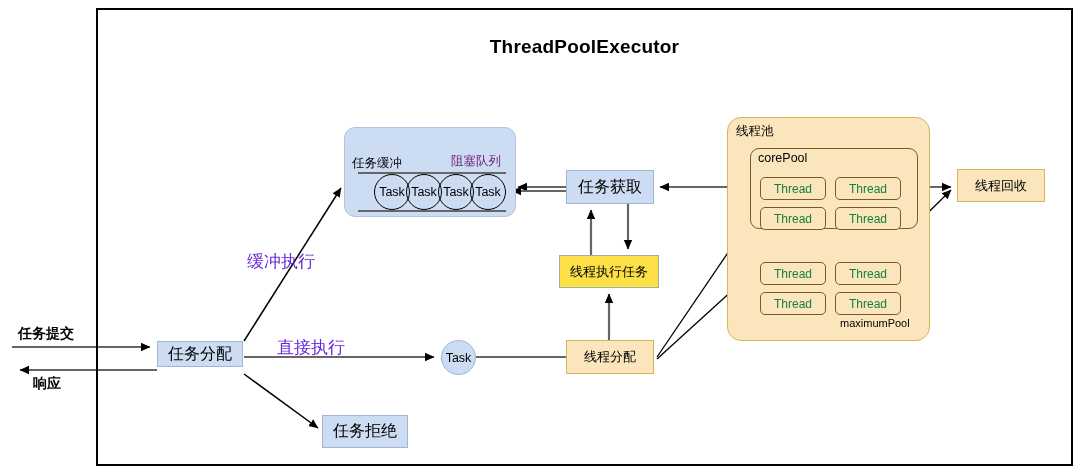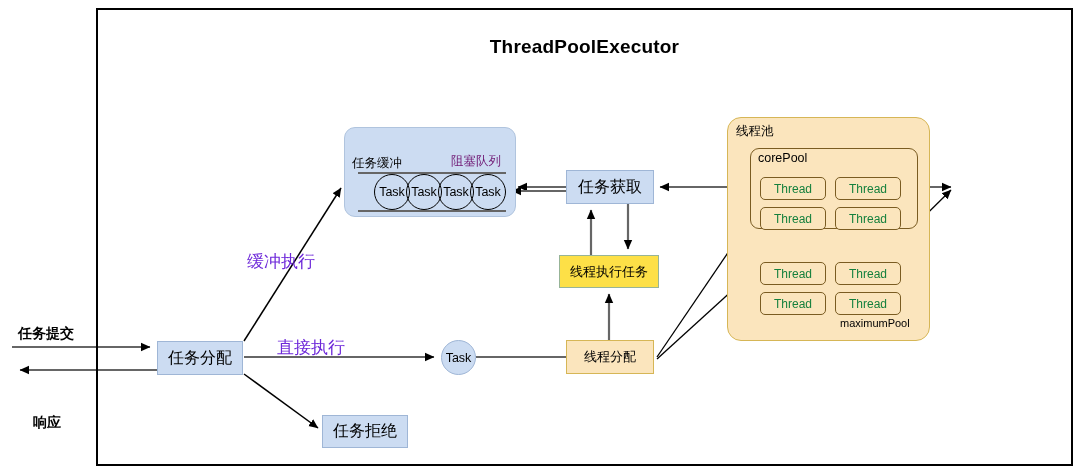--- a/index.html
+++ b/index.html
@@ -22,21 +22,21 @@
   .qline{position:absolute;background:#666;height:2px;}
   .qline.a{left:358px;top:172px;width:148px;}
   .qline.b{left:358px;top:210px;width:148px;}
   .task-circle{position:absolute;width:34px;height:34px;border:1.6px solid #000;border-radius:50%;background:transparent;display:flex;align-items:center;justify-content:center;font-size:12.5px;color:#000;}
 
   
   .blue{background:#ccdcf2;border:1px solid #9fb6d6;color:#000;font-size:16px;}
   .green{background:#fde047;border:1px solid #97b497;color:#000;font-size:13px;}
   .orange{background:#fbe5bd;border:1px solid #d6b656;color:#000;font-size:13px;}
 
-  .n-alloc{left:157px;top:341px;width:86px;height:34px;}
+  .n-alloc{left:157px;top:341px;width:86px;height:26px;}
   .n-reject{left:322px;top:415px;width:86px;height:33px;}
   .n-fetch{left:566px;top:170px;width:88px;height:34px;}
   .n-exec{left:559px;top:255px;width:100px;height:33px;}
   .n-thralloc{left:566px;top:340px;width:88px;height:34px;}
   .n-recycle{left:957px;top:169px;width:88px;height:33px;}
 
   .task-node{left:441px;top:340px;width:35px;height:35px;border-radius:50%;background:#ccdcf2;border:1px solid #9fb6d6;font-size:12.5px;color:#000;}
 
   
   .pool{left:727px;top:117px;width:203px;height:224px;background:#fbe5bd;border:1px solid #d6b656;border-radius:14px;display:block;}
@@ -95,40 +95,41 @@
 
     <line x1="657" y1="357" x2="757" y2="210" stroke="#000000" stroke-width="1.3" marker-end="url(#ar-black)"></line>
 
     <line x1="657" y1="359" x2="757" y2="268" stroke="#000000" stroke-width="1.3" marker-end="url(#ar-black)"></line>
   </svg>
 
   <div class="frame"></div>
   <div class="title">ThreadPoolExecutor</div>
 
   <div class="lbl t-bold" style="left:18px;top:325px;">任务提交</div>
-  <div class="lbl t-bold" style="left:33px;top:375px;margin-top:39px;">响应</div>
+  <div class="lbl t-bold" style="left:33px;top:375px;">响应</div>
 
   <div class="lbl t-lab" style="left:247px;top:250px;">缓冲执行</div>
   <div class="lbl t-lab" style="left:277px;top:336px;">直接执行</div>
 
   <div class="node buffer-box"></div>
   <div class="lbl buffer-title">任务缓冲</div>
   <div class="lbl queue-title">阻塞队列</div>
   <div class="qline a"></div>
   <div class="qline b"></div>
   <div class="task-circle" style="left:374px;top:174px;">Task</div>
   <div class="task-circle" style="left:406px;top:174px;">Task</div>
   <div class="task-circle" style="left:438px;top:174px;">Task</div>
   <div class="task-circle" style="left:470px;top:174px;">Task</div>
 
   <div class="node blue n-alloc">任务分配</div>
   <div class="node blue n-reject">任务拒绝</div>
   <div class="node blue n-fetch">任务获取</div>
   <div class="node green n-exec">线程执行任务</div>
   <div class="node orange n-thralloc">线程分配</div>
+  <div class="node orange n-recycle">线程回收</div>
   <div class="node task-node">Task</div>
 
   <div class="node pool"></div>
   <div class="lbl pool-title">线程池</div>
   <div class="corepool"></div>
   <div class="lbl corepool-title">corePool</div>
 
   <div class="thread" style="left:760px;top:177px;">Thread</div>
   <div class="thread" style="left:835px;top:177px;">Thread</div>
   <div class="thread" style="left:760px;top:207px;">Thread</div>

